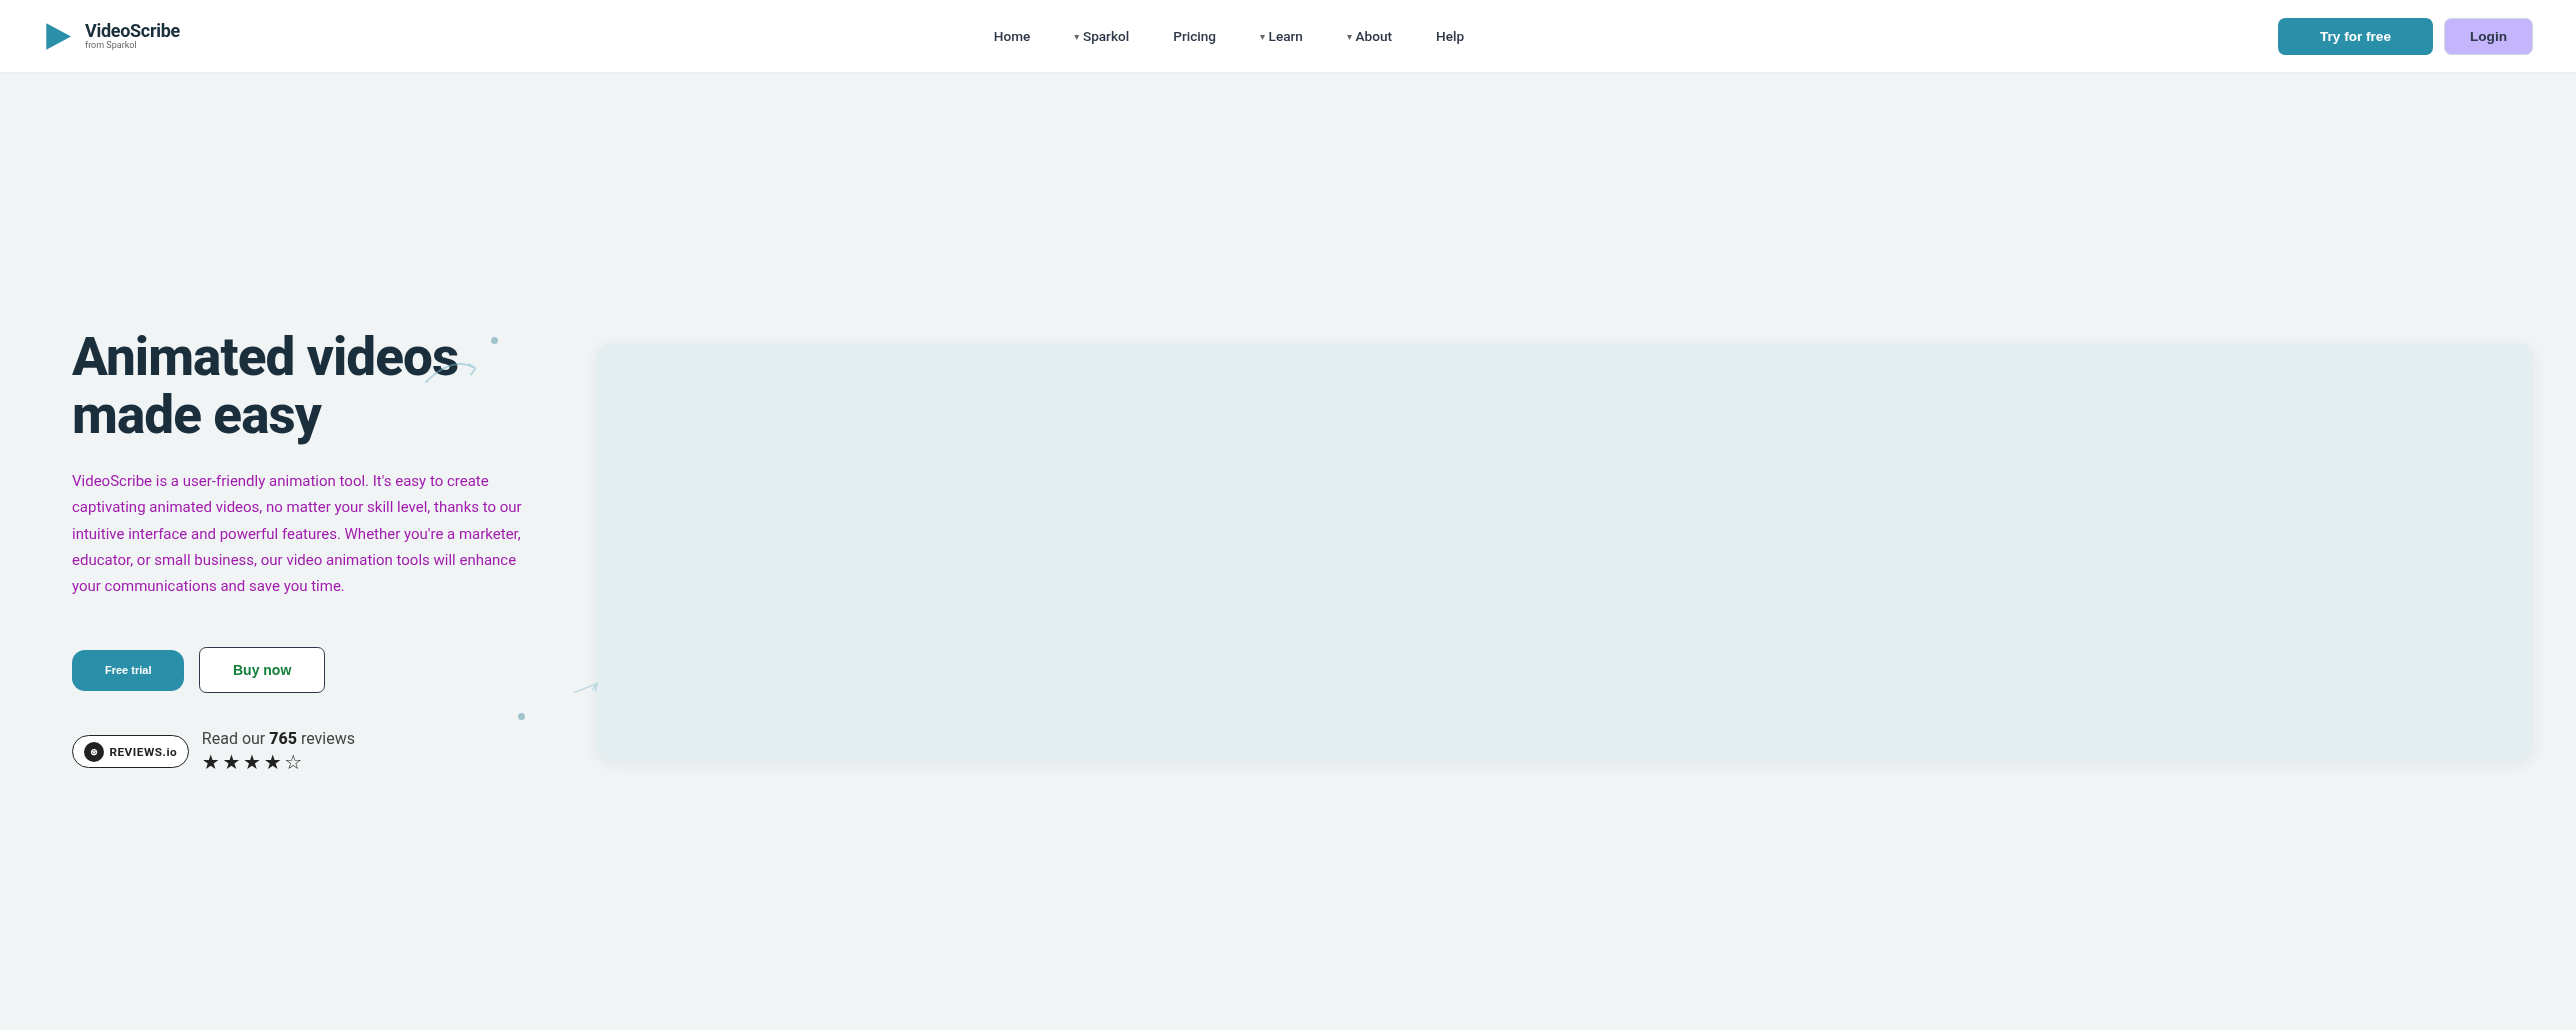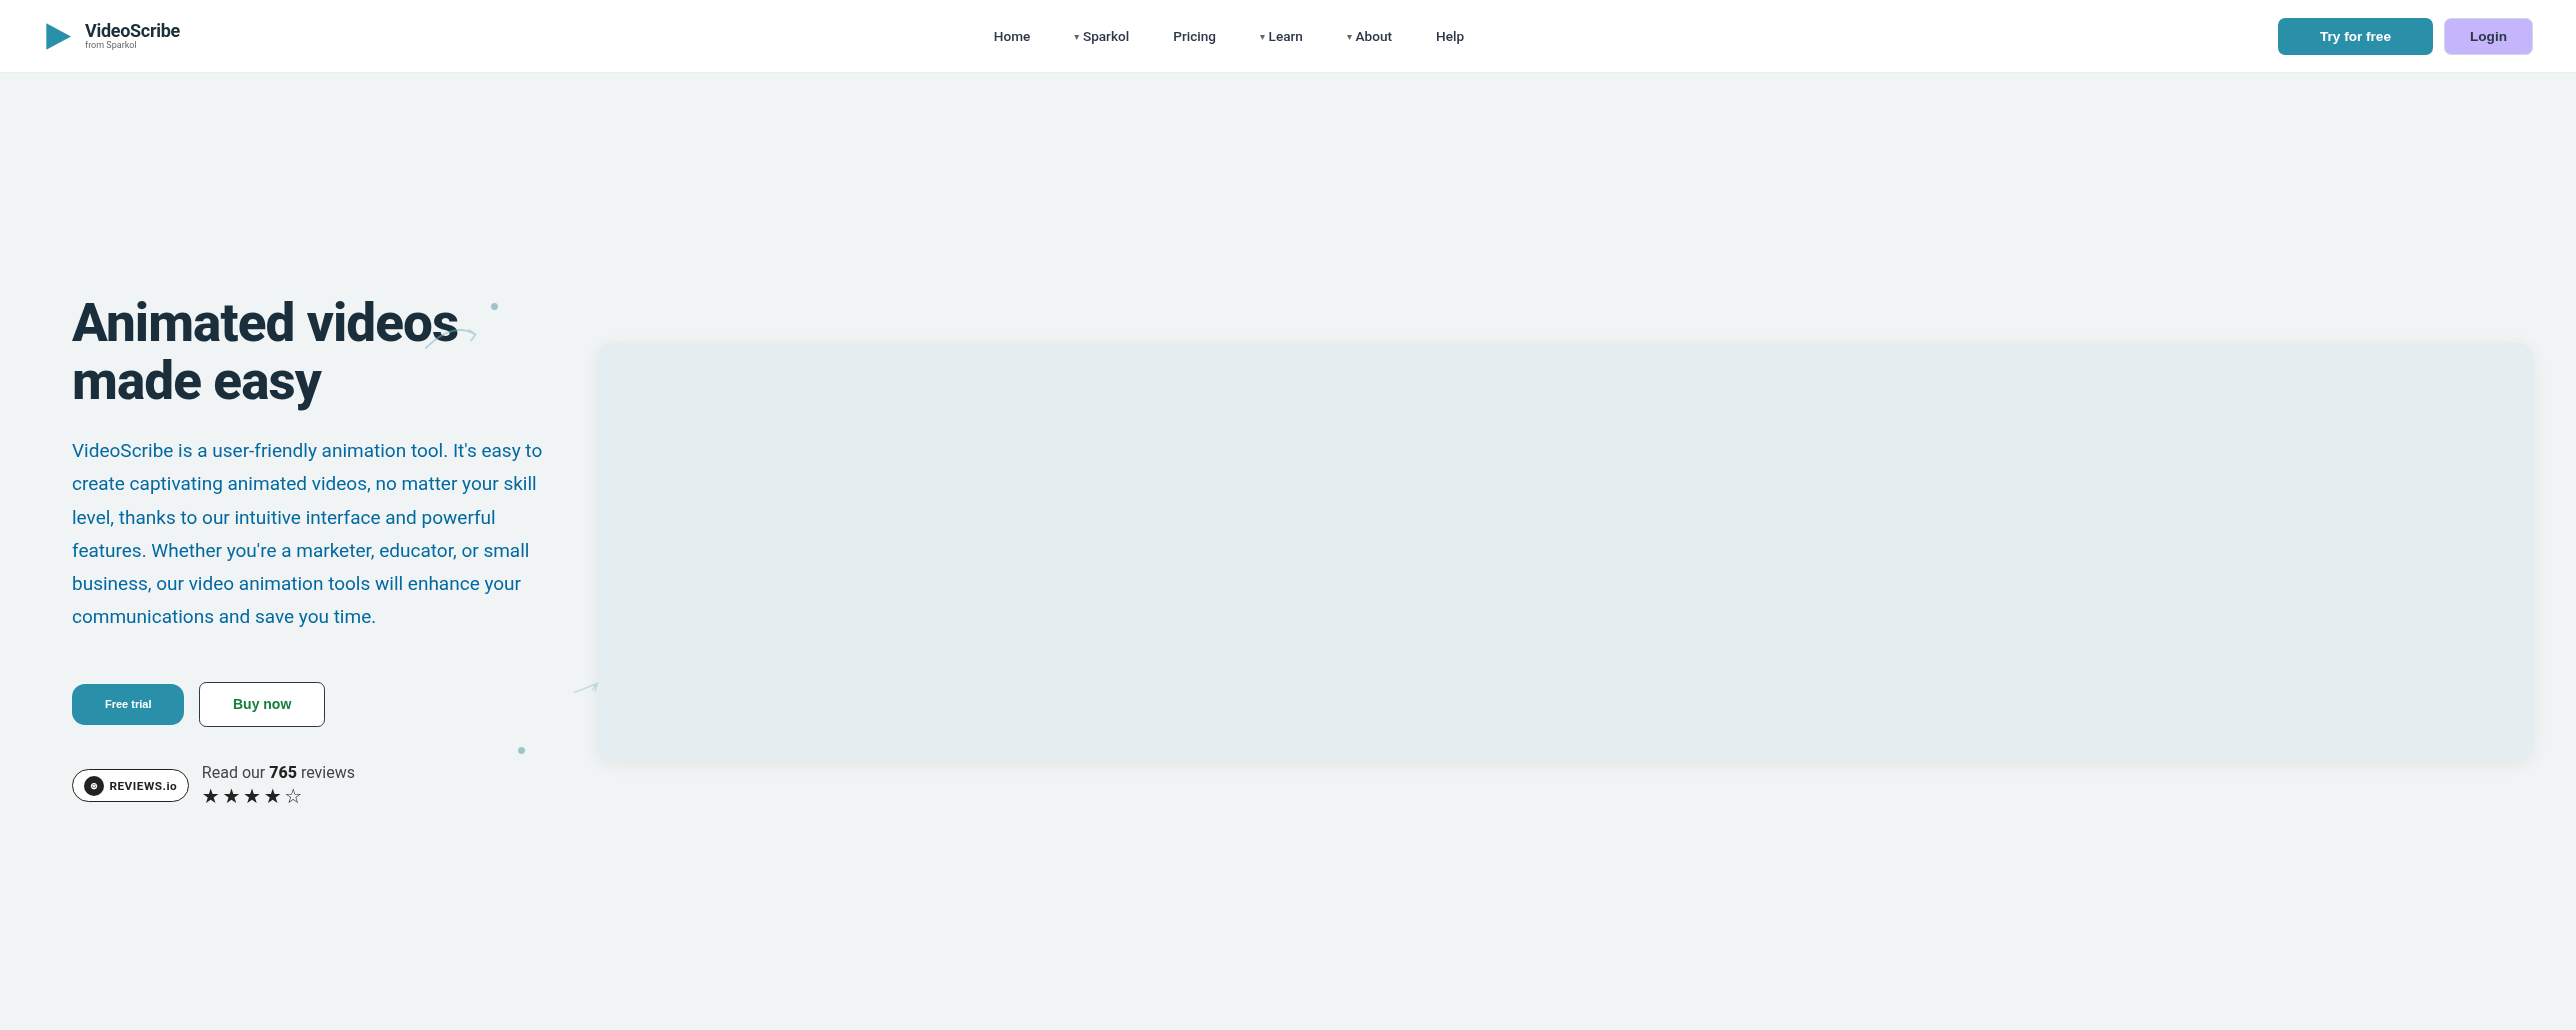--- a/index.html
+++ b/index.html
@@ -135,22 +135,22 @@
     .hero-title {
       font-size: 53px;
       font-weight: 800;
       color: #1a2e3b;
       line-height: 1.1;
       margin-bottom: 24px;
       letter-spacing: -0.9px;
     }
 
     .hero-description {
-      font-size: 19px;
-      color: #0369a1;
+      font-size: 15px;
+      color: #a21caf;
       line-height: 1.75;
       margin-bottom: 48px;
       max-width: 471px;
     }
 
     .hero-cta {
       display: flex;
       gap: 14.5px;
       margin-bottom: 36px;
       align-items: center;

